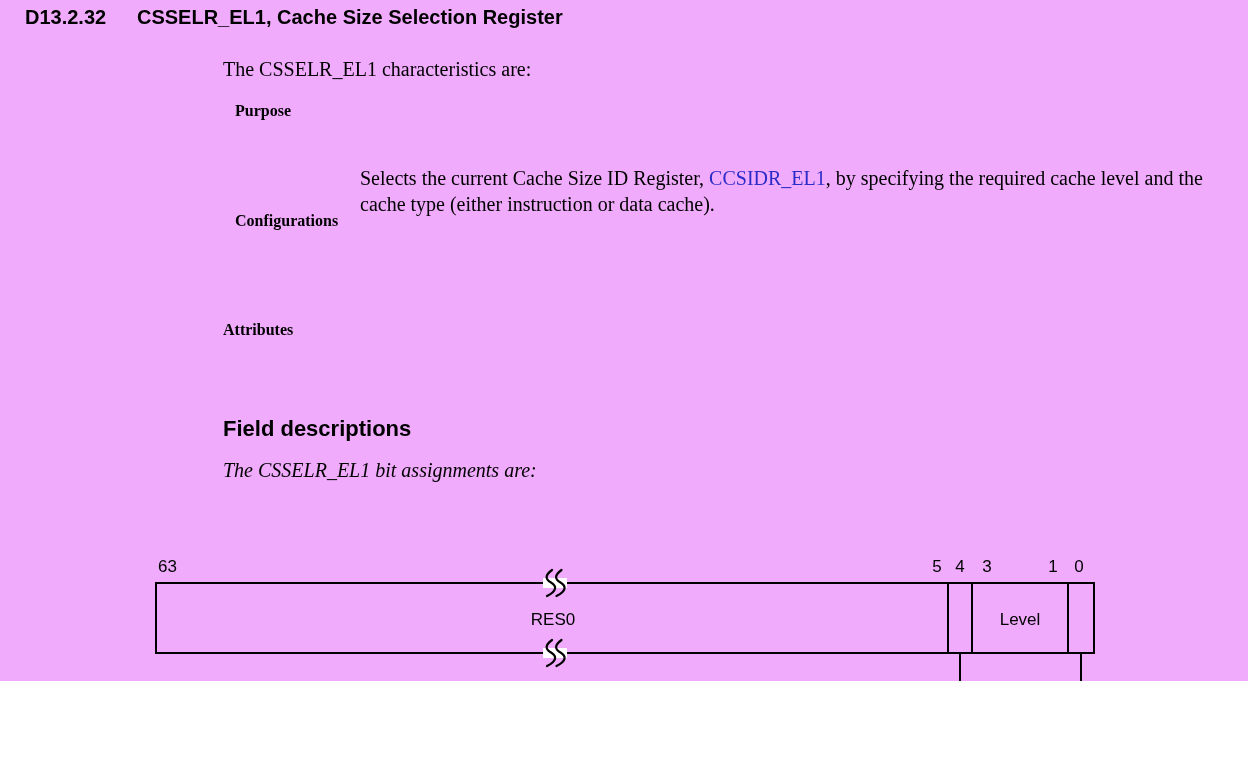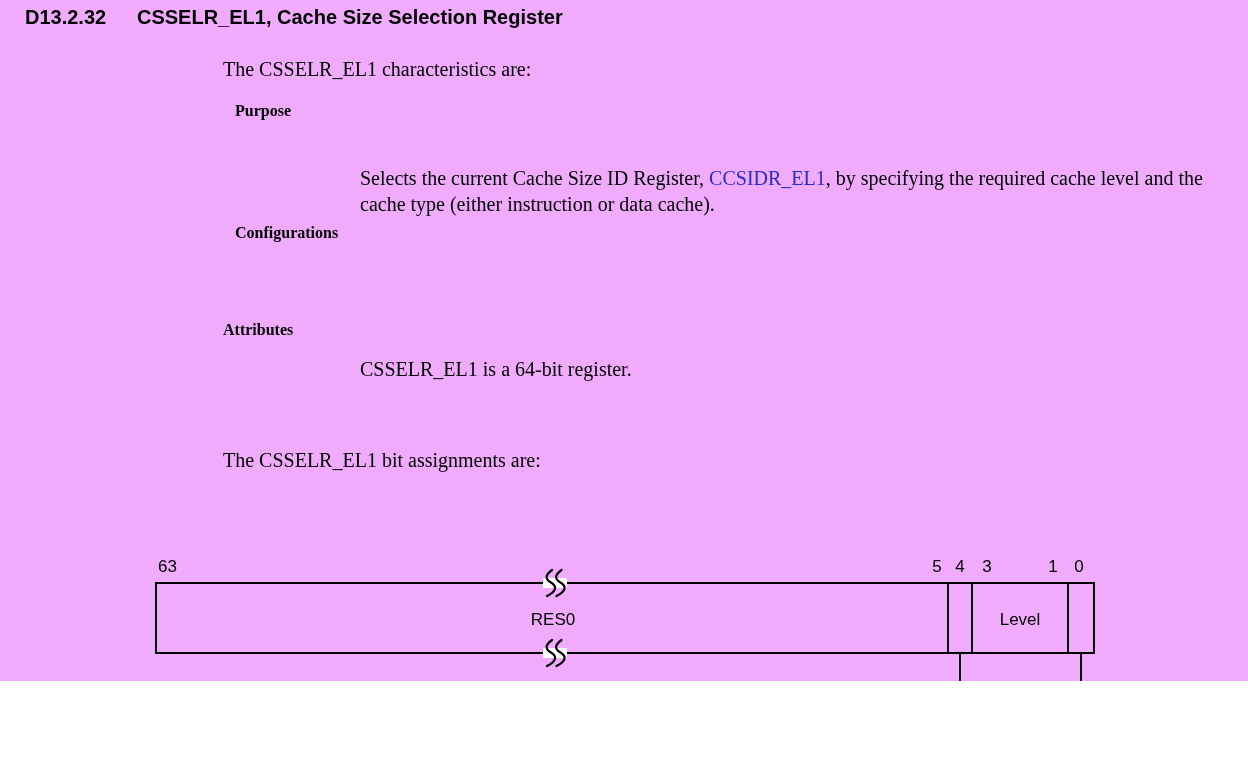--- a/index.html
+++ b/index.html
@@ -76,29 +76,29 @@
 <div class="page">
 
   <div class="abs section-heading"><span class="sec-num">D13.2.32</span><span>CSSELR_EL1, Cache Size Selection Register</span></div>
 
   <div class="abs body-text" style="left:223px; top:56px;">The CSSELR_EL1 characteristics are:</div>
 
   <div class="abs label-bold" style="left:223px; top:101px;">Purpose</div>
 
   <div class="abs body-text para" style="left:360px; top:137px;margin-top:28px;"><span>Selects the current Cache Size ID Register, </span><a class="xlink">CCSIDR_EL1</a><span>, by specifying the required cache level and the cache type (either instruction or data cache).</span></div>
 
-  <div class="abs label-bold" style="left:223px; top:223px;">Configurations</div>
+  <div class="abs label-bold" style="left:223px; top:211px;">Configurations</div>
 
 
   <div class="abs label-bold" style="left:211px; top:320px;">Attributes</div>
 
-  <div class="abs body-text" style="left:360px; top:356px;">CSSELR_EL1 is a 64-bit register.</div>
 
+  <div class="abs sub-heading" style="left:223px; top:416px;">Field descriptions</div>
 
-  <div class="abs body-text" style="left:223px; top:447px;">The CSSELR_EL1 bit assignments are:</div>
+  <div class="abs body-text" style="left:223px; top:457px;font-style:italic;">The CSSELR_EL1 bit assignments are:</div>
 
   <svg class="abs diagram-svg" width="1248" height="218" viewBox="0 0 1248 218">
 
     <text x="158" y="27">63</text>
     <text x="937" y="27" text-anchor="middle">5</text>
     <text x="960" y="27" text-anchor="middle">4</text>
     <text x="987" y="27" text-anchor="middle">3</text>
     <text x="1053" y="27" text-anchor="middle">1</text>
     <text x="1079" y="27" text-anchor="middle">0</text>
 

